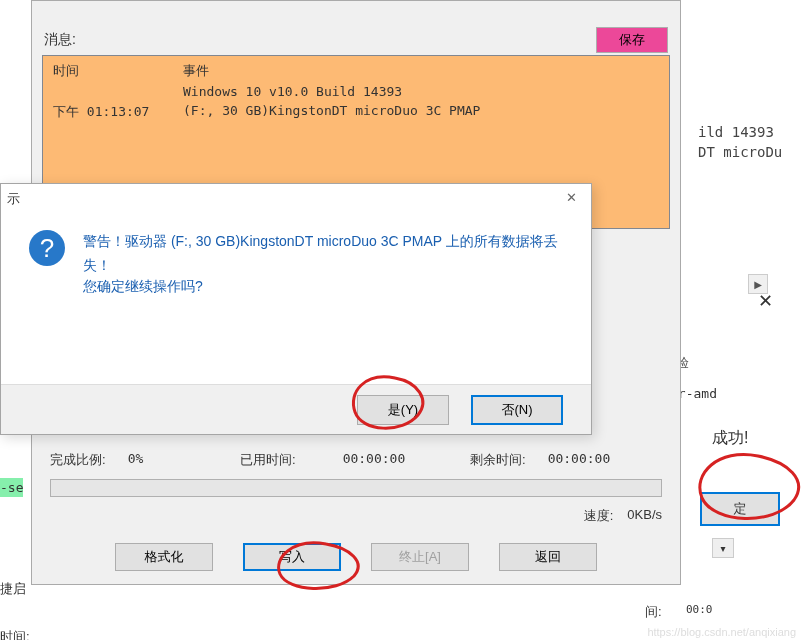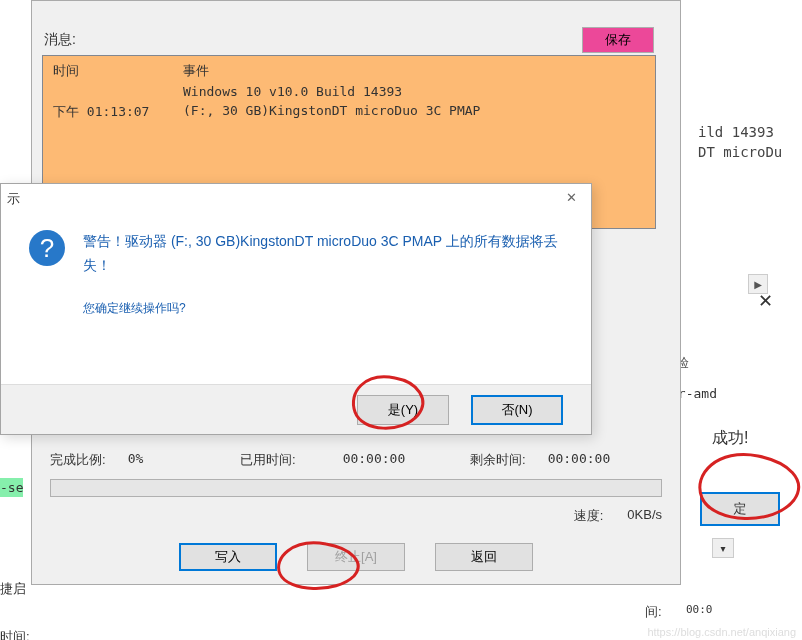--- a/index.html
+++ b/index.html
@@ -23,21 +23,21 @@
       height: 585px;
       background: #f0f0f0;
       border: 1px solid #aaa;
     }
 
     
     .msg-wrapper {
       position: absolute;
       top: 26px;
       left: 10px;
-      right: 24px;
+      right: 10px;
     }
     .msg-header {
       display: flex;
       justify-content: space-between;
       align-items: center;
       padding: 0 2px 2px 2px;
     }
     .msg-label { font-size: 14px; }
     .save-btn {
       background: #ec4899;
@@ -76,21 +76,21 @@
     .stat-value { font-family: SimSun, monospace; }
     .progress-bar {
       height: 18px;
       background: #e6e6e6;
       border: 1px solid #b0b0b0;
       margin-bottom: 10px;
     }
     .speed-row {
       display: flex;
       justify-content: flex-end;
-      gap: 24px;
+      gap: 14px;
       font-size: 13px;
       margin-bottom: 18px;
     }
     .action-row {
       display: flex;
       gap: 30px;
       justify-content: center;
     }
     .action-btn {
       background: #e1e1e1;
@@ -149,21 +149,21 @@
       border-radius: 50%;
       background: #2778c9;
       color: #fff;
       font-size: 26px;
       display: flex;
       align-items: center;
       justify-content: center;
       flex-shrink: 0;
     }
     .confirm-text { font-size: 14px; color: #1a5fb0; line-height: 1.7; }
-    .confirm-line2 { margin-top: 22px; color: #1a5fb0; font-size: 12px; }
+    .confirm-line2 { color: #1a5fb0; font-size: 14px; }
     .confirm-buttons {
       position: absolute;
       bottom: 0;
       left: 0;
       right: 0;
       height: 50px;
       background: #f0f0f0;
       border-top: 1px solid #ddd;
       display: flex;
       align-items: center;
@@ -336,20 +336,21 @@
         <span class="stat-label">剩余时间:</span>
         <span class="stat-value">00:00:00</span>
       </div>
     </div>
     <div class="progress-bar"></div>
     <div class="speed-row">
       <span>速度:</span>
       <span>0KB/s</span>
     </div>
     <div class="action-row">
+      <button class="action-btn">格式化</button>
       <button class="action-btn focused">写入</button>
       <button class="action-btn disabled">终止[A]</button>
       <button class="action-btn">返回</button>
     </div>
   </div>
 </div>
 
 <div class="confirm-dialog">
   <div class="confirm-title">示</div>
   <div class="close-x">✕</div>

